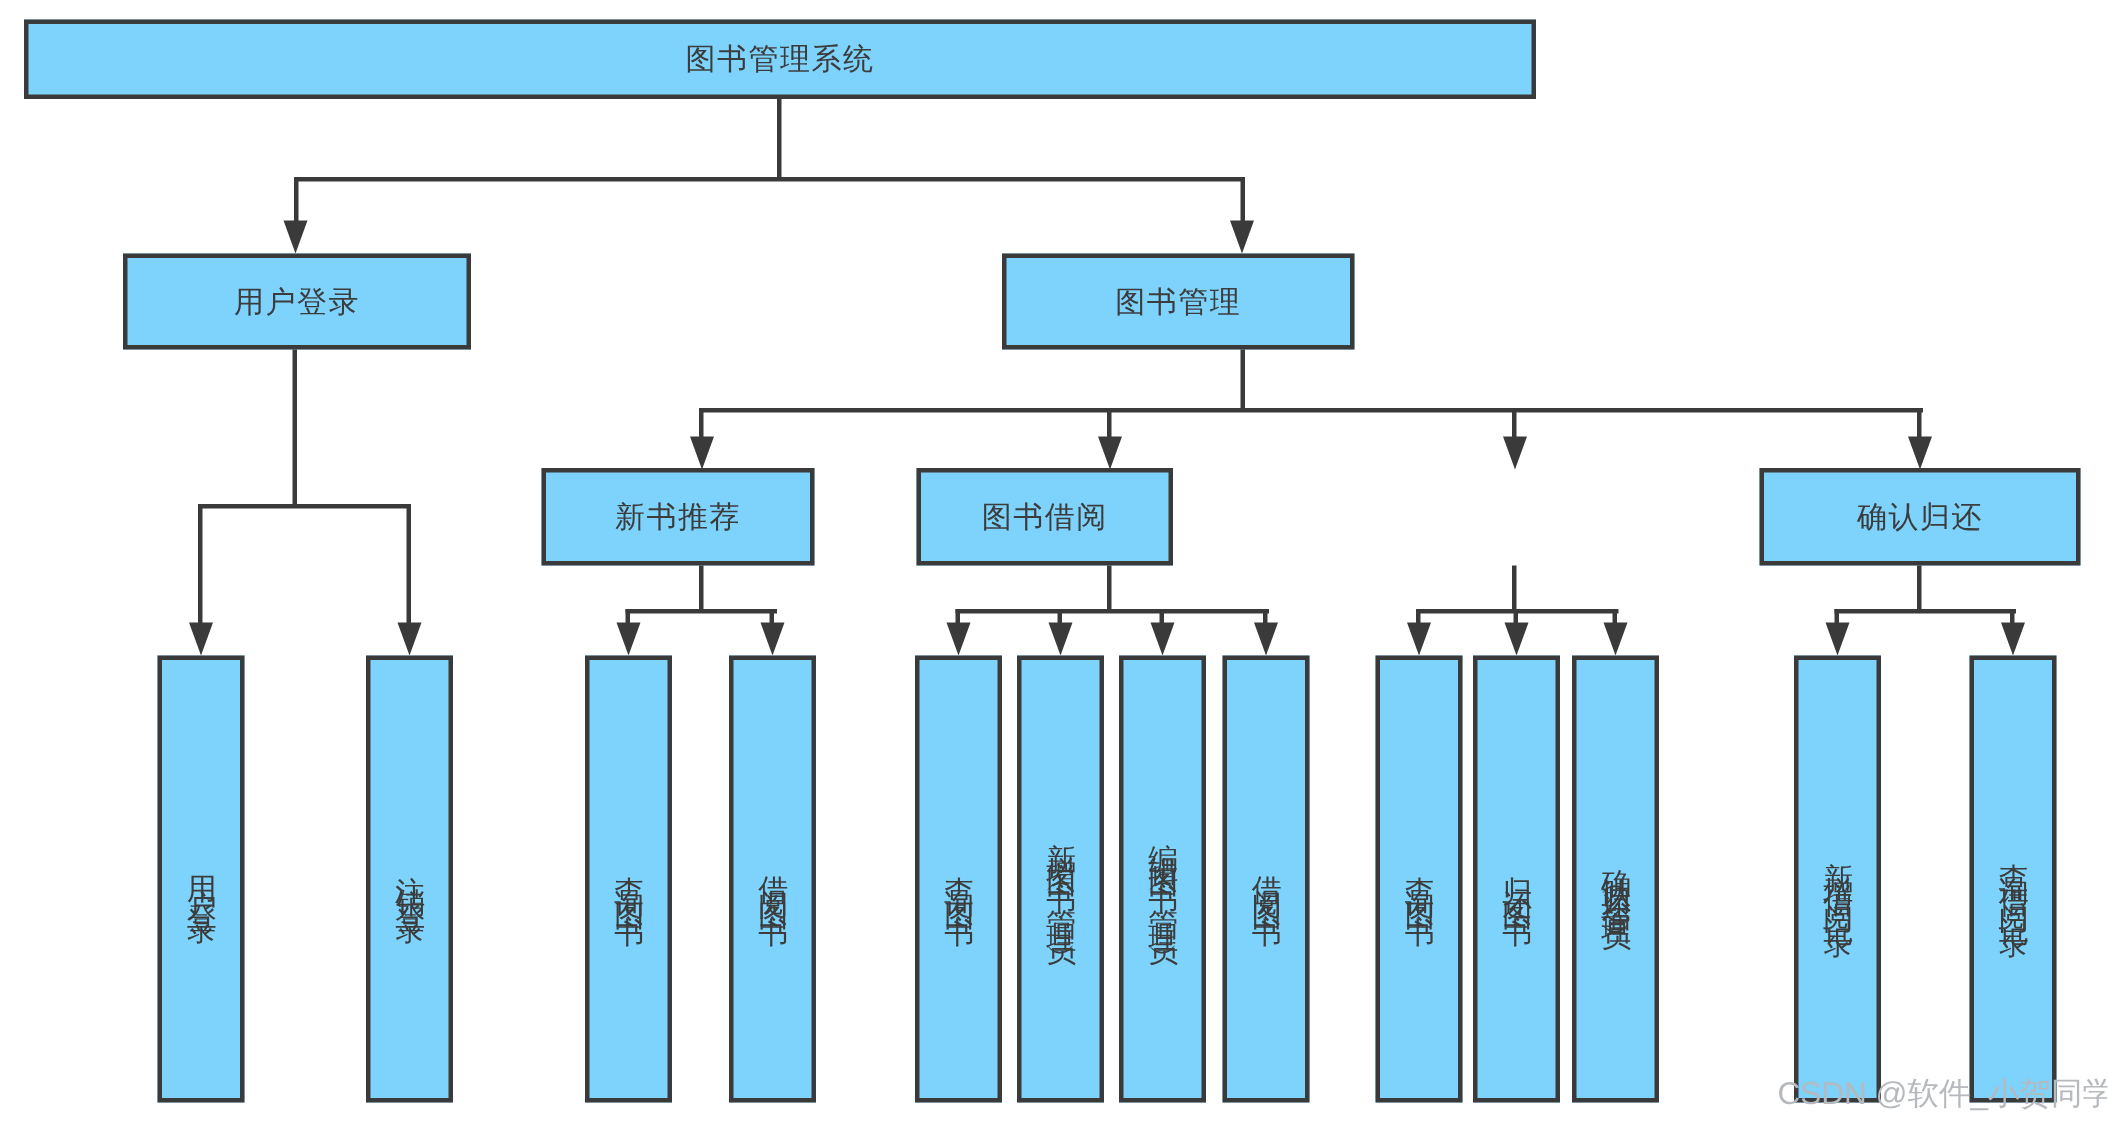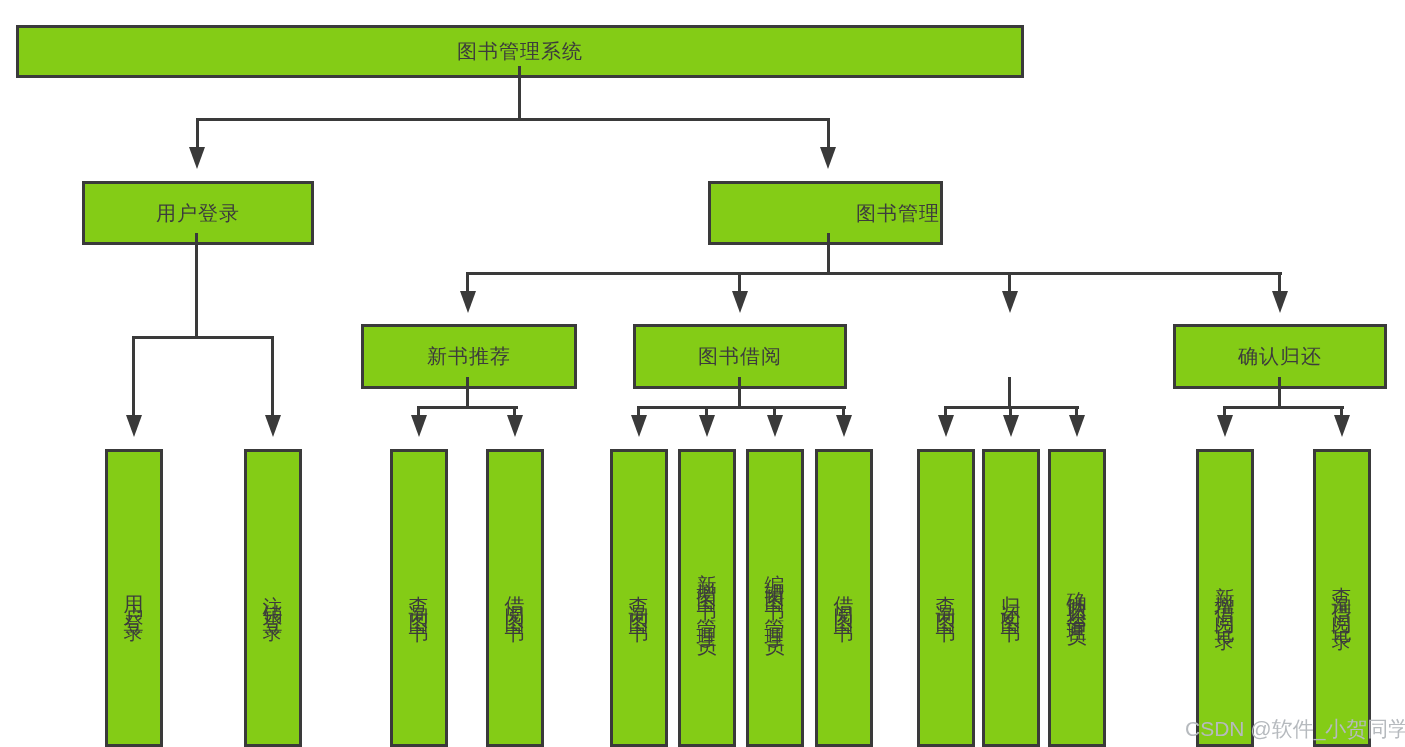--- a/index.html
+++ b/index.html
@@ -8,25 +8,24 @@
     --wm:#b6babe;
     --bg:#ffffff;
   }
   html,body{margin:0;padding:0;background:var(--bg);}
   body{font-family:"Liberation Sans","DejaVu Sans",sans-serif;}
   .canvas{
     position:relative;width:1405px;height:747px;background:var(--bg);
     overflow:hidden;
   }
   .box{
-    position:absolute;box-sizing:border-box;background:#84cc16;
+    position:absolute;box-sizing:border-box;background:#7dd3fc;
     border:3px solid var(--line);
     display:flex;align-items:center;justify-content:center;
     color:var(--text);
-    margin-top:12px;
   }
   .box.h{font-size:20px;letter-spacing:1px;}
   .box.v{width:58px;}
   .box.v .vtxt{
     writing-mode:vertical-rl;text-orientation:mixed;
     font-size:20px;letter-spacing:9px;line-height:58px;
     color:var(--text);white-space:nowrap;
   }
   .vline{position:absolute;width:3px;background:var(--line);}
   .hline{position:absolute;height:3px;background:var(--line);}
@@ -52,21 +51,21 @@
   <div class="vline" style="left:518px;top:66px;height:52px;"></div>
   <div class="hline" style="left:196px;top:118px;width:634px;"></div>
   <div class="vline" style="left:196px;top:118px;height:32px;"></div>
   <div class="arrow" style="left:189px;top:147px;"></div>
   <div class="vline" style="left:827px;top:118px;height:32px;"></div>
   <div class="arrow" style="left:820px;top:147px;"></div>
 
   <div class="box h" style="left:82px;top:169px;width:232px;height:64px;">
     <span>用户登录</span>
   </div>
-  <div class="box h" style="left:708px;top:169px;width:235px;height:64px;justify-content:flex-end;">
+  <div class="box h" style="left:668px;top:169px;width:235px;height:64px;">
     <span>图书管理</span>
   </div>
 
   <div class="vline" style="left:195px;top:233px;height:103px;"></div>
   <div class="hline" style="left:133px;top:336px;width:141px;"></div>
   <div class="vline" style="left:132px;top:336px;height:80px;"></div>
   <div class="arrow" style="left:126px;top:415px;"></div>
   <div class="vline" style="left:271px;top:336px;height:80px;"></div>
   <div class="arrow" style="left:265px;top:415px;"></div>
 
@@ -74,24 +73,24 @@
   <div class="hline" style="left:466px;top:272px;width:816px;"></div>
   <div class="vline" style="left:466px;top:272px;height:22px;"></div>
   <div class="arrow" style="left:460px;top:291px;"></div>
   <div class="vline" style="left:738px;top:272px;height:22px;"></div>
   <div class="arrow" style="left:732px;top:291px;"></div>
   <div class="vline" style="left:1008px;top:272px;height:22px;"></div>
   <div class="arrow" style="left:1002px;top:291px;"></div>
   <div class="vline" style="left:1278px;top:272px;height:22px;"></div>
   <div class="arrow" style="left:1272px;top:291px;"></div>
 
-  <div class="box h" style="left:361px;top:312px;width:216px;height:65px;justify-content:center;">
+  <div class="box h" style="left:361px;top:312px;width:182px;height:65px;justify-content:center;">
     <span>新书推荐</span>
   </div>
-  <div class="box h" style="left:633px;top:312px;width:214px;height:65px;">
+  <div class="box h" style="left:611px;top:312px;width:171px;height:65px;">
     <span>图书借阅</span>
   </div>
   <div class="box h" style="left:1173px;top:312px;width:214px;height:65px;">
     <span>确认归还</span>
   </div>
 
   <div class="vline" style="left:466px;top:377px;height:29px;"></div>
   <div class="hline" style="left:417px;top:406px;width:101px;"></div>
   <div class="vline" style="left:417px;top:406px;height:12px;"></div>
   <div class="arrow" style="left:411px;top:415px;"></div>

